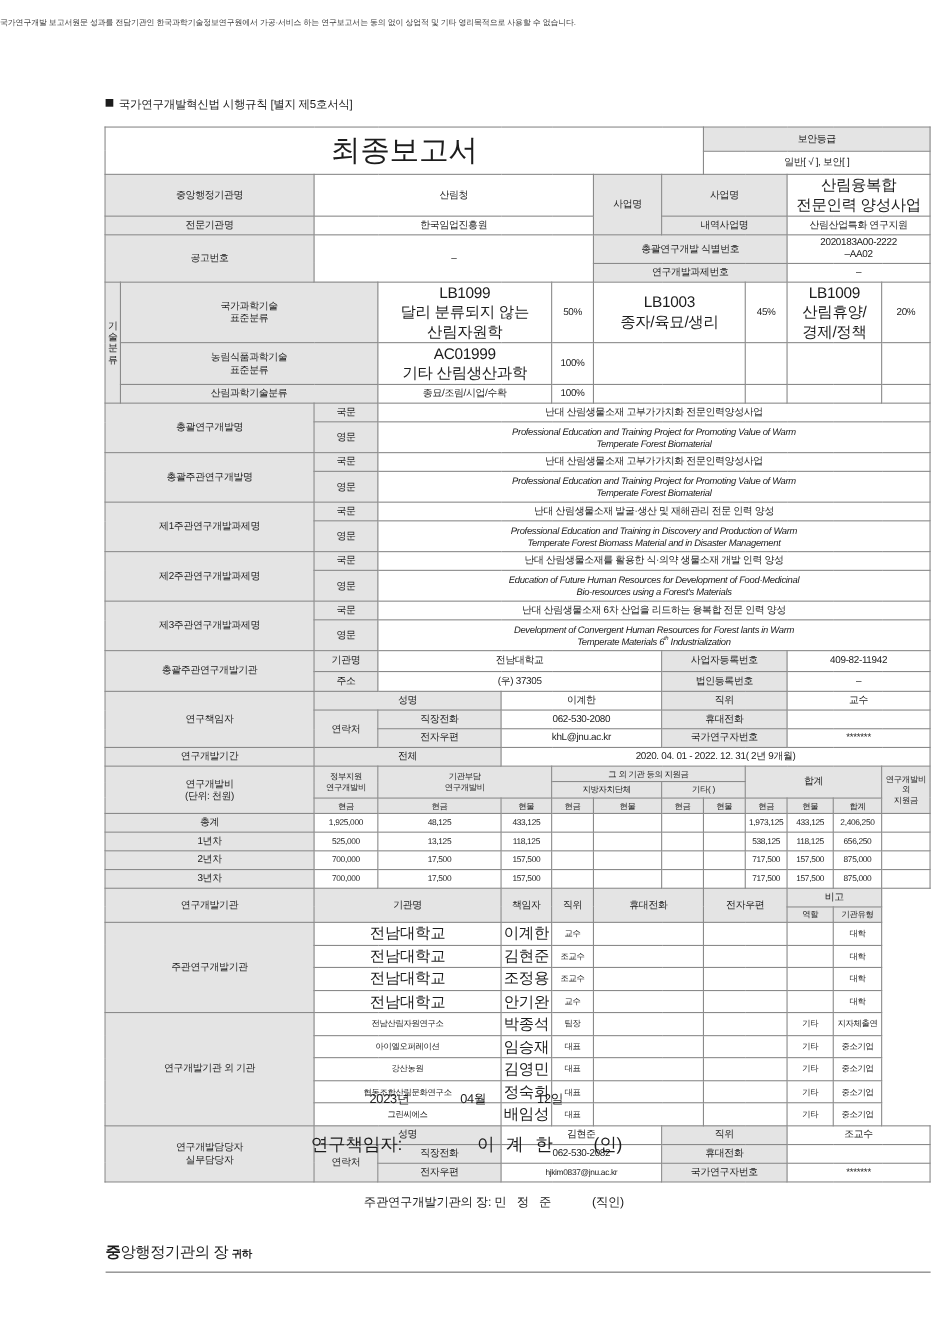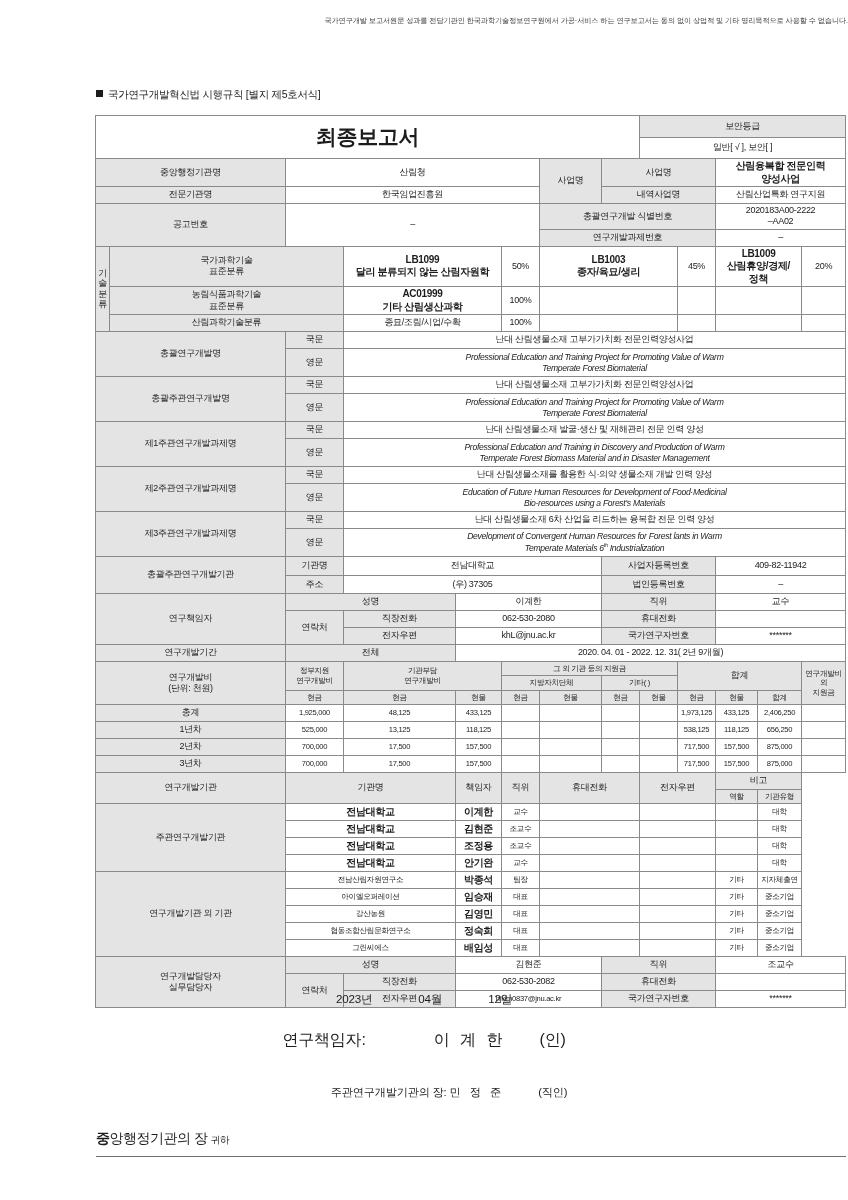--- a/index.html
+++ b/index.html
@@ -21,21 +21,21 @@
     height: 1200px;
     box-sizing: border-box;
   }
 
   
   .top-notice {
     position: absolute;
     top: 16px;
     left: 0;
     width: 848px;
-    text-align: right;
+    text-align: left;
     font-size: 7.2px;
     letter-spacing: -0.1px;
     color: #3a3a3a;
     line-height: 1.3;
   }
 
   
   .form-label {
     position: absolute;
     top: 88px;
@@ -72,32 +72,32 @@
     text-align: center;
     vertical-align: middle;
     line-height: 1.25;
     letter-spacing: -0.3px;
     word-break: keep-all;
   }
   .hd { background: #e4e4e4; }
   .lt { text-align: left; padding-left: 4px; }
   .tall { height: 17px; }
   .title-cell {
-    font-size: 21px;
-    font-weight: bold;
+    font-size: 27px;
+    font-weight: normal;
     letter-spacing: 0.5px;
     height: 40px;
   }
   .vert {
     width: 14px;
     font-size: 9px;
     letter-spacing: -0.5px;
   }
   .vert span { display: block; line-height: 1.15; }
-  .small { font-size: 10px; font-weight: bold; }
+  .small { font-size: 14px; }
   .xsmall { font-size: 7.6px; }
   .eng { font-size: 8.6px; letter-spacing: 0px; font-style: italic; }
   sup { font-size: 0.62em; vertical-align: super; }
 
   
   .decl {
     position: absolute;
     top: 938px;
     left: 96px;
     width: 750px;
@@ -143,21 +143,21 @@
   .sig1 .sp, .sig2 .sp { display: inline-block; width: 34px; }
   .footer-line {
     position: absolute;
     top: 1130px;
     left: 96px;
     font-size: 14px;
     letter-spacing: -0.5px;
     color: #1c1c1c;
   }
   .footer-line .big { font-weight: bold; }
-  .footer-line .sub { font-size: 9.6px; }
+  .footer-line .sub { font-size: 9.6px; font-weight: bold; }
   .rule {
     position: absolute;
     top: 1156px;
     left: 96px;
     width: 750px;
     height: 1px;
     background: #6f6f6f;
   }
 </style>
 </head>

